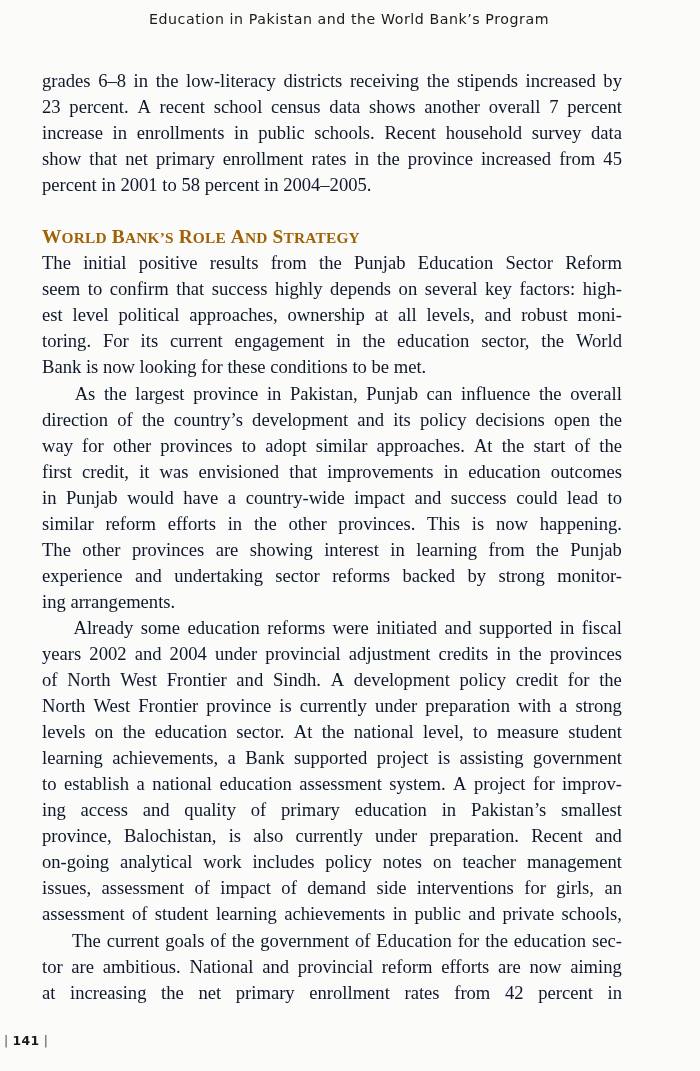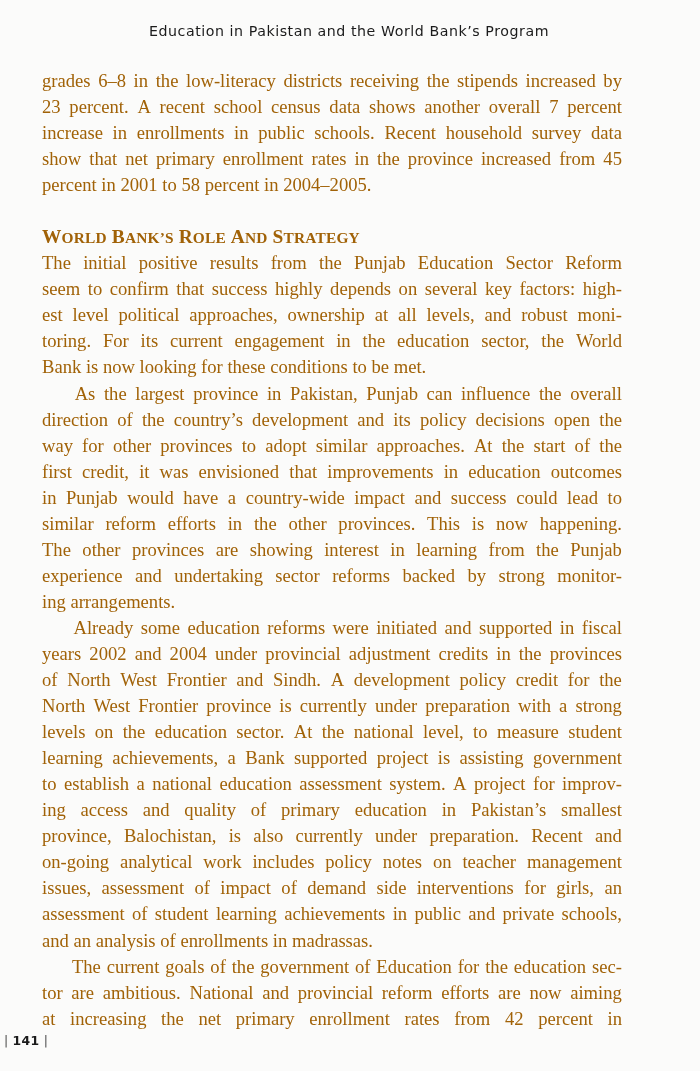--- a/index.html
+++ b/index.html
@@ -21,21 +21,21 @@
   .page {
     position: relative;
     width: 700px;
     height: 1071px;
     box-sizing: border-box;
   }
 
   
   .running-header {
     position: absolute;
-    top: 16px;
+    top: 4px;
     left: 0;
     width: 698px;
     height: 30px;
     display: flex;
     align-items: center;
     justify-content: center;
   }
   .running-header .rh-text {
     font-family: "DejaVu Sans", "Liberation Sans", sans-serif;
     font-size: 14.2px;
@@ -61,21 +61,21 @@
     margin-top: 0;
   }
 
   
   .tline {
     display: block;
     height: 26.05px;
     line-height: 26.05px;
     font-size: 18.6px;
     white-space: nowrap;
-    color: #a16207;
+    color: #0f172a;
   }
   
   .tline.j {
     display: flex;
     justify-content: space-between;
     width: 580px;
   }
   
   .tline.j.indent {
     width: 580px;
@@ -512,21 +512,20 @@
           <span class="w">of</span>
           <span class="w">student</span>
           <span class="w">learning</span>
           <span class="w">achievements</span>
           <span class="w">in</span>
           <span class="w">public</span>
           <span class="w">and</span>
           <span class="w">private</span>
           <span class="w">schools,</span>
         </div>
-        <div class="tline last">and an analysis of enrollments in madrassas.</div>
       </div>
       <div class="para">
         <div class="tline j indent">
           <span class="lead-space"></span>
           <span class="w">The</span>
           <span class="w">current</span>
           <span class="w">goals</span>
           <span class="w">of</span>
           <span class="w">the</span>
           <span class="w">government</span>

